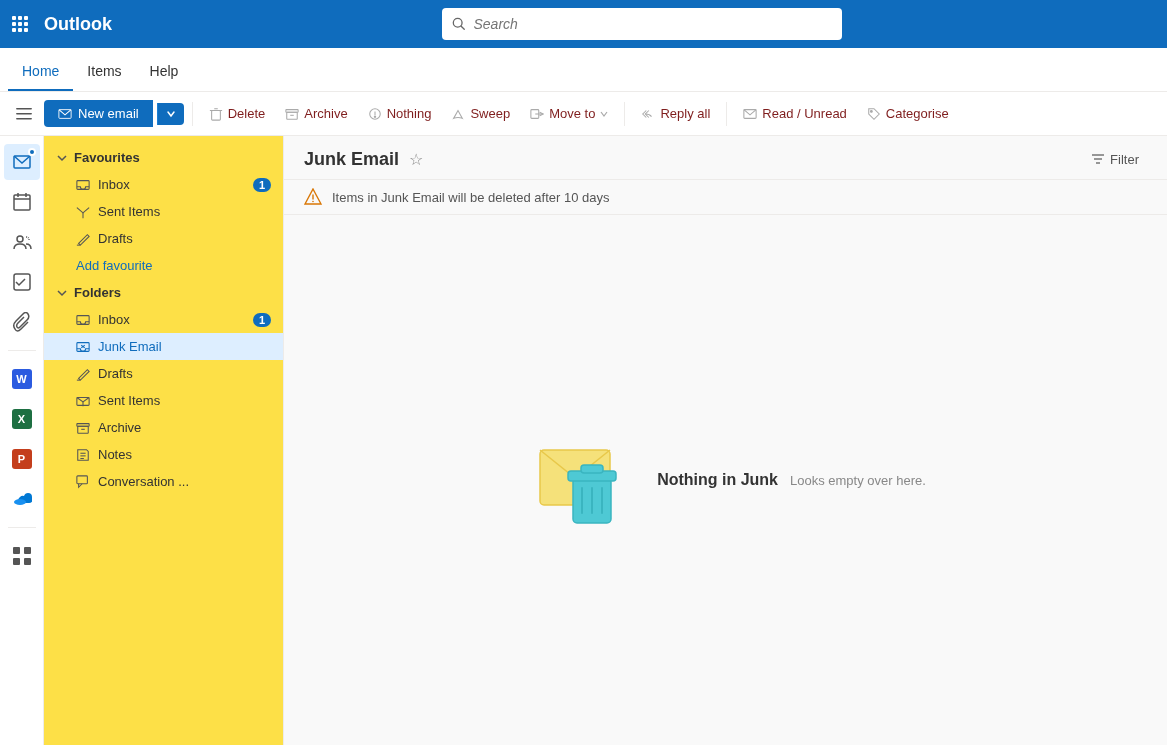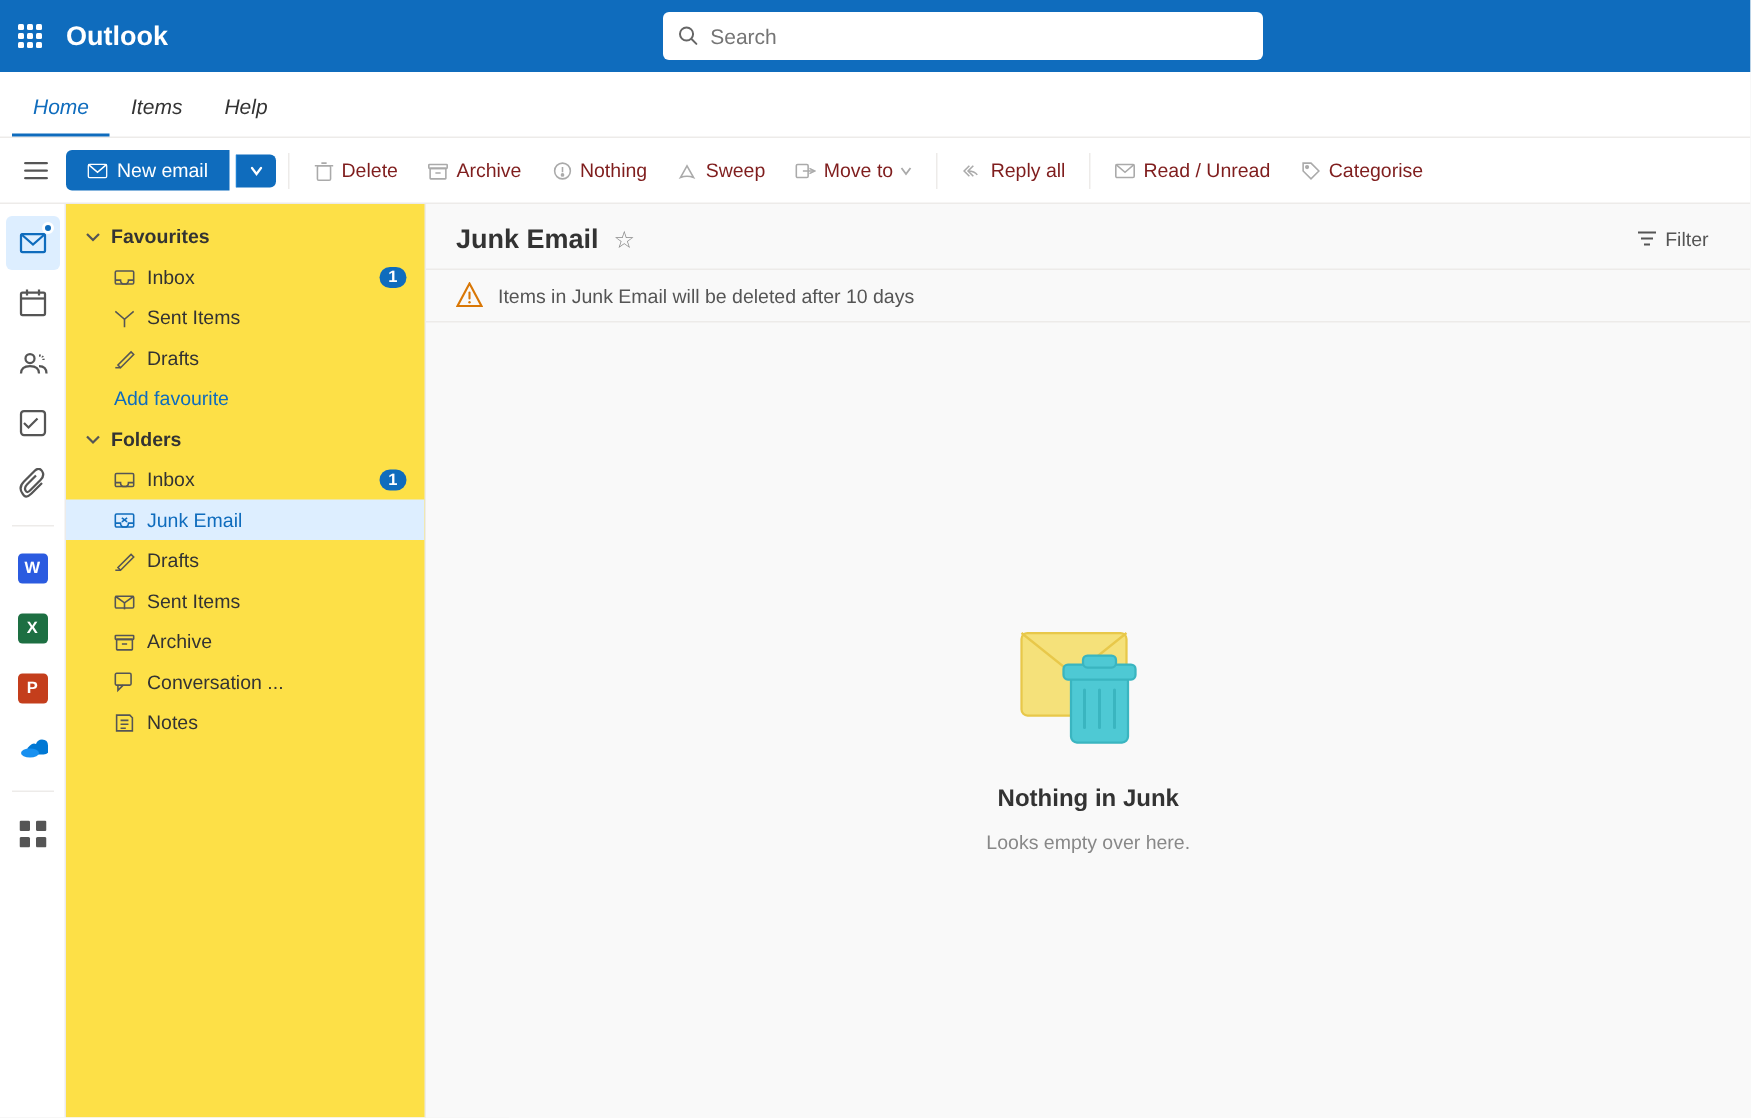--- a/index.html
+++ b/index.html
@@ -26,34 +26,33 @@
       margin: 0 auto;
       background: white;
       border-radius: 4px;
       display: flex;
       align-items: center;
       padding: 0 10px;
       height: 32px;
       gap: 8px;
     }
     .topbar-search input {
-      border: none; outline: none; flex: 1; font-size: 14px; color: #1d4ed8;
+      border: none; outline: none; flex: 1; font-size: 14px; color: #1d4ed8; font-style: italic;
     }
 
     
     .menubar {
       background: white;
       height: 44px;
       display: flex;
       align-items: flex-end;
       padding: 0 8px;
       border-bottom: 1px solid #edebe9;
       flex-shrink: 0;
       gap: 0;
-      font-style: italic;
     }
     .menu-tab {
       padding: 8px 14px 10px;
       cursor: pointer;
       font-size: 14px;
       color: #333;
       border-bottom: 2px solid transparent;
       white-space: nowrap;
     }
     .menu-tab.active {
@@ -248,21 +247,20 @@
       padding: 8px 20px;
       background: #f9f9f9;
       font-size: 13px;
       color: #555;
       border-bottom: 1px solid #edebe9;
     }
 
     .empty-state {
       flex: 1;
       display: flex;
-      flex-direction: column;
       align-items: center;
       justify-content: center;
       gap: 12px;
     }
     .empty-state-illustration {
       width: 120px;
       height: 120px;
       position: relative;
     }
     .empty-state-title {
@@ -573,34 +571,34 @@
       <svg width="14" height="14" viewBox="0 0 16 16" fill="none" stroke="#555" stroke-width="1.2">
         <rect x="1" y="3" width="14" height="3" rx="0.5"></rect>
         <rect x="2" y="6" width="12" height="8" rx="0.5"></rect>
         <line x1="6" y1="9.5" x2="10" y2="9.5"></line>
       </svg>
       <span>Archive</span>
     </div>
 
     <div class="folder-item">
       <svg width="14" height="14" viewBox="0 0 16 16" fill="none" stroke="#555" stroke-width="1.2">
-        <rect x="1" y="1" width="12" height="9" rx="1"></rect>
-        <path d="M3 10 L3 14 L7 10"></path>
-      </svg>
-      <span>Conversation ...</span>
-    </div>
-
-    <div class="folder-item">
-      <svg width="14" height="14" viewBox="0 0 16 16" fill="none" stroke="#555" stroke-width="1.2">
         <path d="M2 2 L12 2 L14 4 L14 14 L2 14 Z"></path>
         <line x1="5" y1="6" x2="11" y2="6"></line>
         <line x1="5" y1="9" x2="11" y2="9"></line>
         <line x1="5" y1="12" x2="9" y2="12"></line>
       </svg>
       <span>Notes</span>
+    </div>
+
+    <div class="folder-item">
+      <svg width="14" height="14" viewBox="0 0 16 16" fill="none" stroke="#555" stroke-width="1.2">
+        <rect x="1" y="1" width="12" height="9" rx="1"></rect>
+        <path d="M3 10 L3 14 L7 10"></path>
+      </svg>
+      <span>Conversation ...</span>
     </div>
 
   </div>
 
   <div class="email-panel">
     <div class="email-panel-header">
       <span class="email-panel-title">Junk Email</span>
       <span class="star-icon">☆</span>
       <div class="filter-btn">
         <svg width="14" height="14" viewBox="0 0 14 14" fill="none" stroke="#555" stroke-width="1.2">

